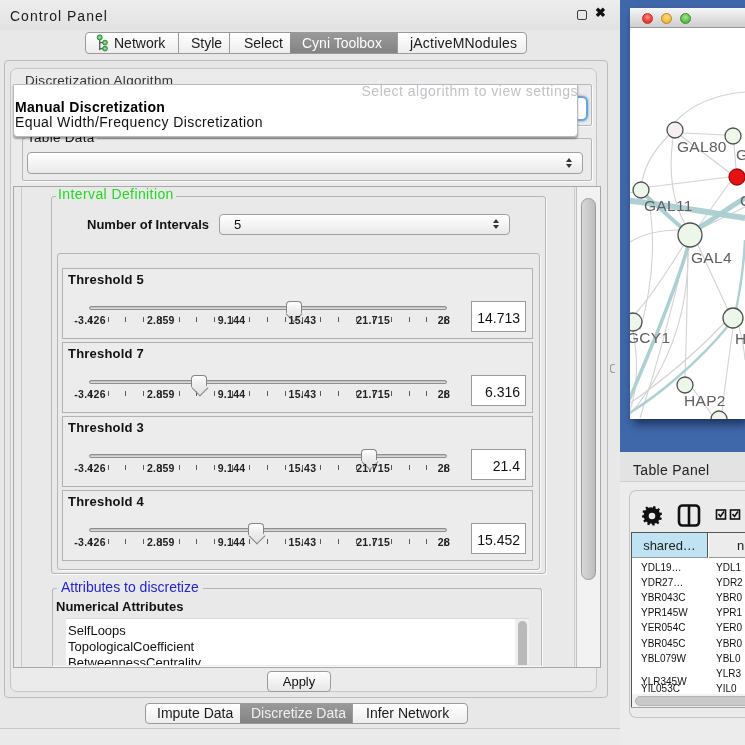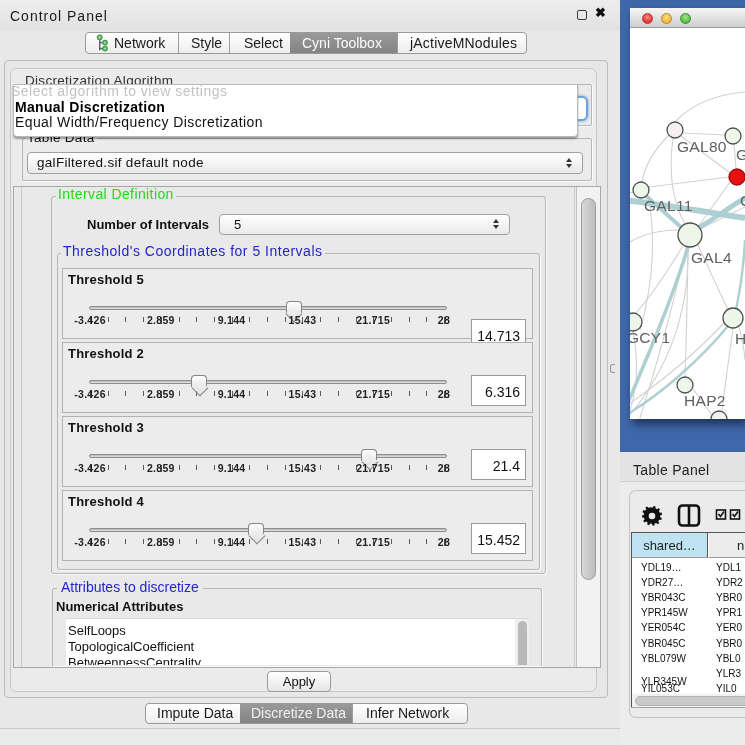--- a/index.html
+++ b/index.html
@@ -59,47 +59,45 @@
 <div class="abs" style="left:4px;top:60px;width:604px;height:638px;background:#e7e7e7;border:1px solid #bcbcbc;border-radius:4px;"></div>
 <div class="abs" style="left:10px;top:68px;width:587px;height:624px;background:#ebebeb;border:1px solid #c6c6c6;border-radius:7px;"></div>
 
 <div class="abs" style="left:25px;top:73px;font-size:13.5px;letter-spacing:.3px;color:#333;">Discretization Algorithm</div>
 <div class="abs etched" style="left:14px;top:84px;width:578px;height:42px;border-radius:2px;"></div>
 <div class="abs" style="left:500px;top:96px;width:88px;height:25px;background:#fff;border:2.5px solid #6ba3dd;border-radius:6px;box-shadow:0 0 2px 1px rgba(110,160,220,.5);"></div>
 
 <div class="abs etched" style="left:22px;top:138px;width:570px;height:43px;border-radius:2px;"></div>
 <div class="abs gtitle" style="left:25px;top:131px;color:#111;background:#ebebeb;font-size:13.5px;letter-spacing:.3px;padding:0 2px;">Table Data</div>
 <div class="combo" style="left:27px;top:152px;width:556px;height:22px;">
-  <span class="txt" style="font-size:13.5px;letter-spacing:.3px;left:9px;">galFiltered.sif default node</span>
       <span class="arrows"></span>
 </div>
 
 <div class="abs" style="left:13px;top:84px;width:565px;height:53px;background:#fff;border:1px solid #b9b9b9;border-radius:0 0 4px 4px;box-shadow:0 2px 2px rgba(0,0,0,.35);"></div>
-<div class="abs" style="left:3px;top:83px;width:565px;text-align:left;font-size:14px;letter-spacing:.5px;color:#c2c2c6;padding-left:8px;">Select algorithm to view settings</div>
+<div class="abs" style="left:13px;top:83px;width:565px;text-align:right;font-size:14px;letter-spacing:.5px;color:#c2c2c6;padding-left:8px;">Select algorithm to view settings</div>
 <div class="abs" style="left:15px;top:99px;font-size:14px;letter-spacing:.3px;font-weight:bold;color:#000;">Manual Discretization</div>
 <div class="abs" style="left:15px;top:114px;font-size:14px;letter-spacing:.4px;color:#111;">Equal Width/Frequency Discretization</div>
 
 <div class="abs" style="left:13px;top:186px;width:588px;height:482px;background:#e9e9e9;border:1px solid #a8a8a8;"></div>
 <div class="abs" style="left:576px;top:187px;width:24px;height:480px;background:#f2f2f2;border-left:1px solid #c2c2c2;"></div>
 <div class="abs" style="left:581px;top:198px;width:15px;height:382px;background:linear-gradient(90deg,#d8d8d8,#bdbdbd);border:1px solid #9a9a9a;border-radius:8px;"></div>
 
 <div class="abs" style="left:21px;top:187px;width:1px;height:480px;background:#c9c9c9;"></div>
 <div class="abs" style="left:574px;top:187px;width:1px;height:480px;background:#cdcdcd;"></div>
 
 <div class="abs etched" style="left:51px;top:196px;width:495px;height:378px;"></div>
 <div class="abs gtitle" style="left:56px;top:188px;color:#22d822;background:#e9e9e9;font-size:14px;letter-spacing:.4px;padding:0 2px;">Interval Definition</div>
 
 <div class="abs" style="left:87px;top:217px;font-size:13px;font-weight:bold;color:#111;">Number of Intervals</div>
 <div class="combo" style="left:219px;top:214px;width:291px;height:21px;">
   <span class="txt" style="left:14px;">5</span>
       <span class="arrows" style="top:2px;"></span>
 </div>
 
 <div class="abs etched" style="left:57px;top:253px;width:483px;height:317px;"></div>
-<div class="abs gtitle" style="left:61px;top:245px;color:#2424cc;background:#e9e9e9;font-size:14px;letter-spacing:.5px;padding:0 2px;">Threshold's Coordinates for 5 Intervals</div>
 
 <div class="thr" style="top:268px;">
 <div class="thrt">Threshold 5</div>
 <div class="track"></div>
 <div style="position:absolute;left:27.0px;top:48px;width:1px;height:7px;background:#5a5a5a;"></div>
       <div style="position:absolute;left:44.7px;top:48px;width:1px;height:5px;background:#5a5a5a;"></div>
       <div style="position:absolute;left:62.4px;top:48px;width:1px;height:5px;background:#5a5a5a;"></div>
       <div style="position:absolute;left:80.1px;top:48px;width:1px;height:5px;background:#5a5a5a;"></div>
       <div style="position:absolute;left:97.8px;top:48px;width:1px;height:7px;background:#5a5a5a;"></div>
       <div style="position:absolute;left:115.5px;top:48px;width:1px;height:5px;background:#5a5a5a;"></div>
@@ -120,26 +118,26 @@
       <div style="position:absolute;left:381.0px;top:48px;width:1px;height:7px;background:#5a5a5a;"></div>
 <div class="thumb" style="left:222.8px;"></div>
 <div class="slabels">
         <i style="left:27.0px;">-3.426</i>
         <i style="left:97.8px;">2.859</i>
         <i style="left:168.6px;">9.144</i>
         <i style="left:239.4px;">15.43</i>
         <i style="left:310.2px;">21.715</i>
         <i style="left:381.0px;">28</i>
       </div>
-<div class="vbox" style="left:408px;top:32px;width:55px;height:31px;margin-top:18px;">
+<div class="vbox" style="left:408px;top:32px;width:55px;height:31px;">
         <span>14.713</span>
       </div>
 </div>
 <div class="thr" style="top:342px;">
-<div class="thrt">Threshold 2</div>
+<div class="thrt">Threshold 7</div>
 <div class="track"></div>
 <div style="position:absolute;left:27.0px;top:48px;width:1px;height:7px;background:#5a5a5a;"></div>
       <div style="position:absolute;left:44.7px;top:48px;width:1px;height:5px;background:#5a5a5a;"></div>
       <div style="position:absolute;left:62.4px;top:48px;width:1px;height:5px;background:#5a5a5a;"></div>
       <div style="position:absolute;left:80.1px;top:48px;width:1px;height:5px;background:#5a5a5a;"></div>
       <div style="position:absolute;left:97.8px;top:48px;width:1px;height:7px;background:#5a5a5a;"></div>
       <div style="position:absolute;left:115.5px;top:48px;width:1px;height:5px;background:#5a5a5a;"></div>
       <div style="position:absolute;left:133.2px;top:48px;width:1px;height:5px;background:#5a5a5a;"></div>
       <div style="position:absolute;left:150.9px;top:48px;width:1px;height:5px;background:#5a5a5a;"></div>
       <div style="position:absolute;left:168.6px;top:48px;width:1px;height:7px;background:#5a5a5a;"></div>

